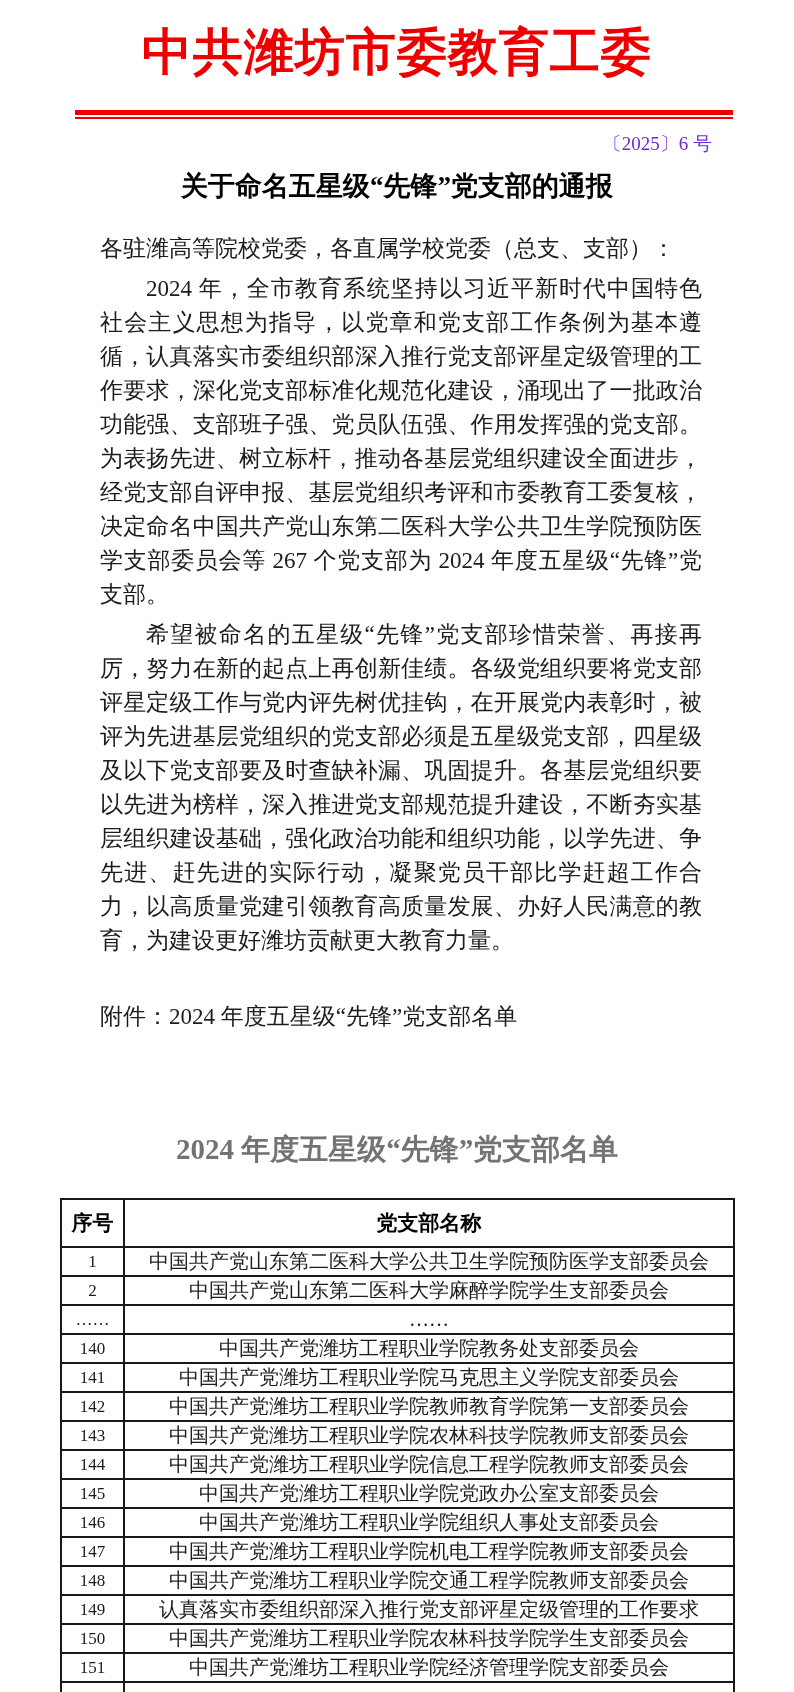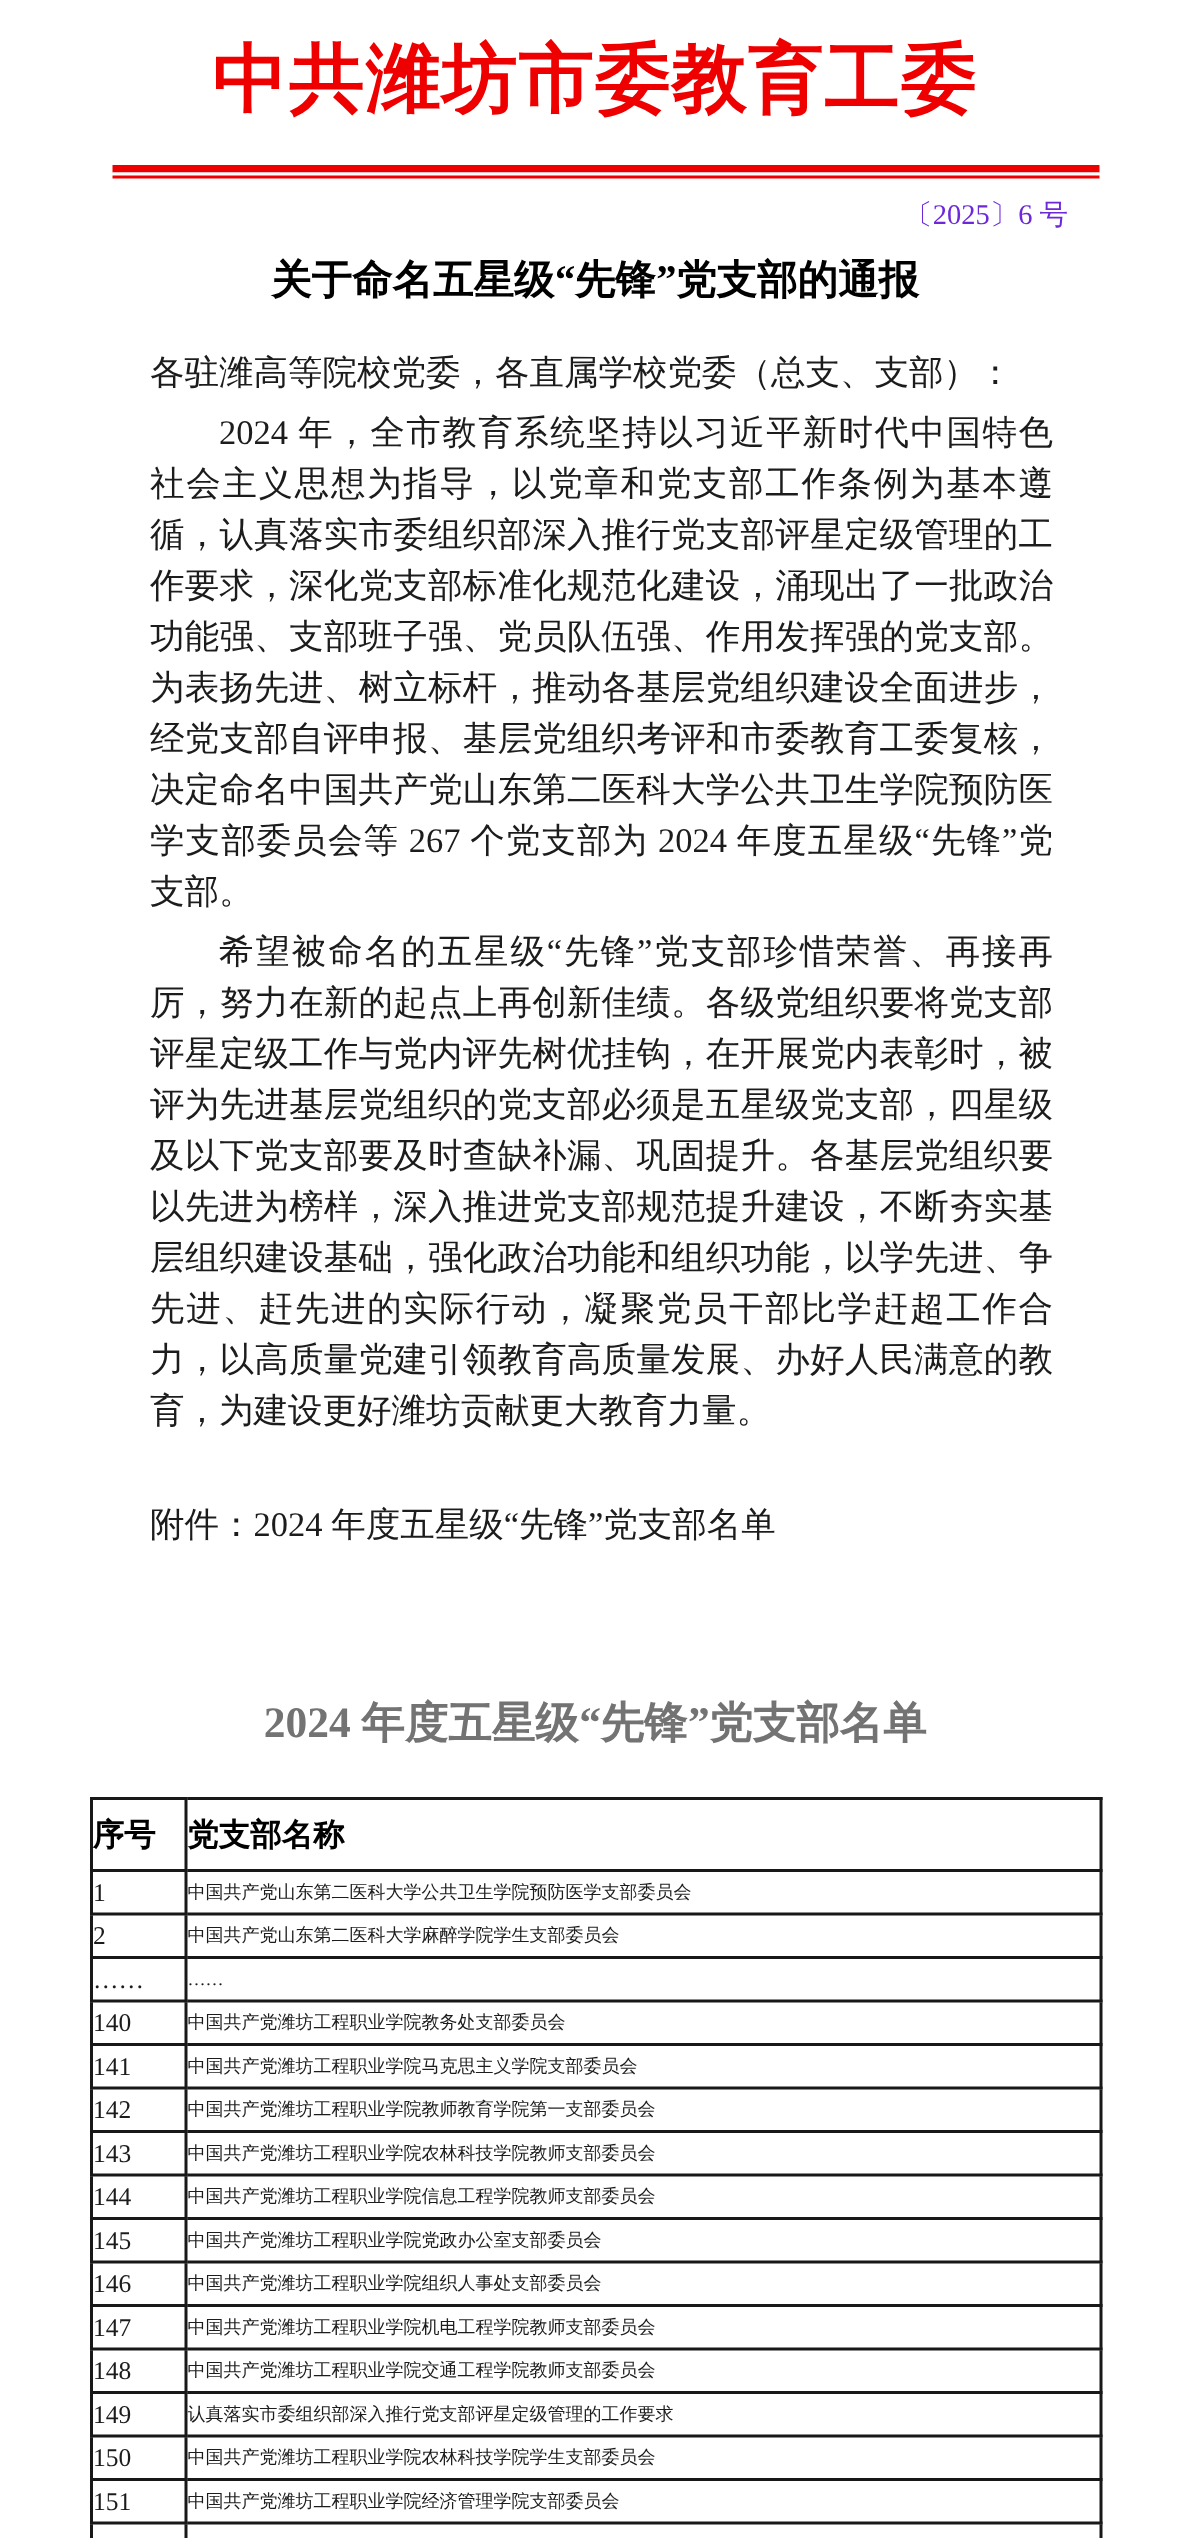--- a/index.html
+++ b/index.html
@@ -75,36 +75,36 @@
   .roster-wrap {
     margin: 28px 59px 0 60px;
   }
   table.roster {
     width: 100%;
     border-collapse: collapse;
     table-layout: fixed;
   }
   table.roster th, table.roster td {
     border: 2px solid #181818;
-    text-align: left;
+    text-align: center;
     vertical-align: middle;
     overflow: hidden;
     white-space: nowrap;
   }
   table.roster th {
     height: 48px;
     font-size: 21px;
     font-weight: bold;
     font-family: "Liberation Sans", "DejaVu Sans", sans-serif;
     color: #000000;
   }
   table.roster th.col-num { width: 63px; }
   table.roster td {
     height: 29px;
-    font-size: 12px;
+    font-size: 20px;
     color: #1c1c1c;
     font-family: "Liberation Serif", "DejaVu Serif", serif;
   }
   table.roster td.num { font-size: 17px; }
 </style>
 </head>
 <body>
 
 <div class="page">
 

